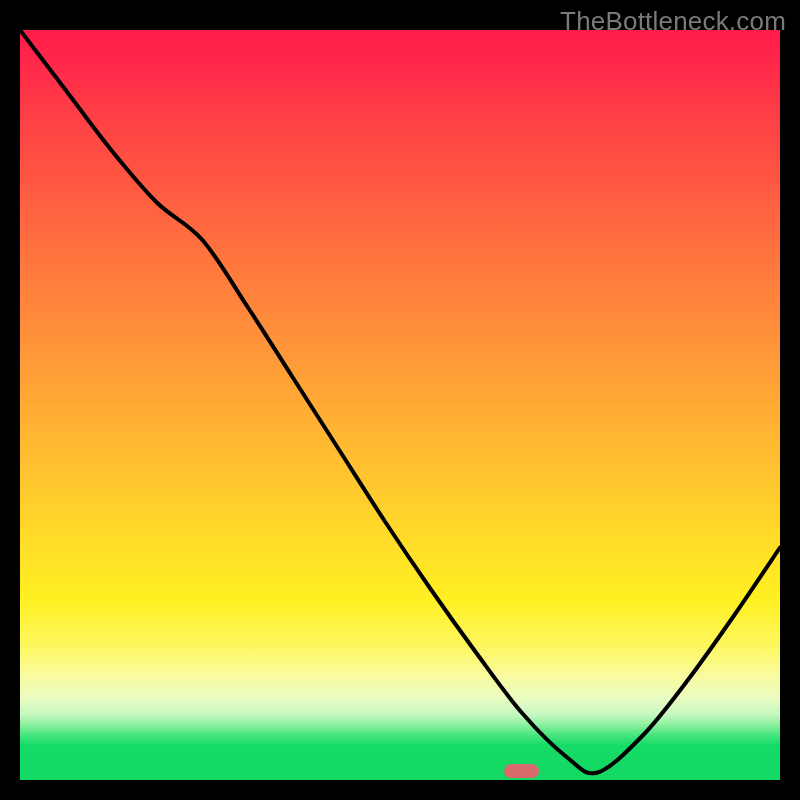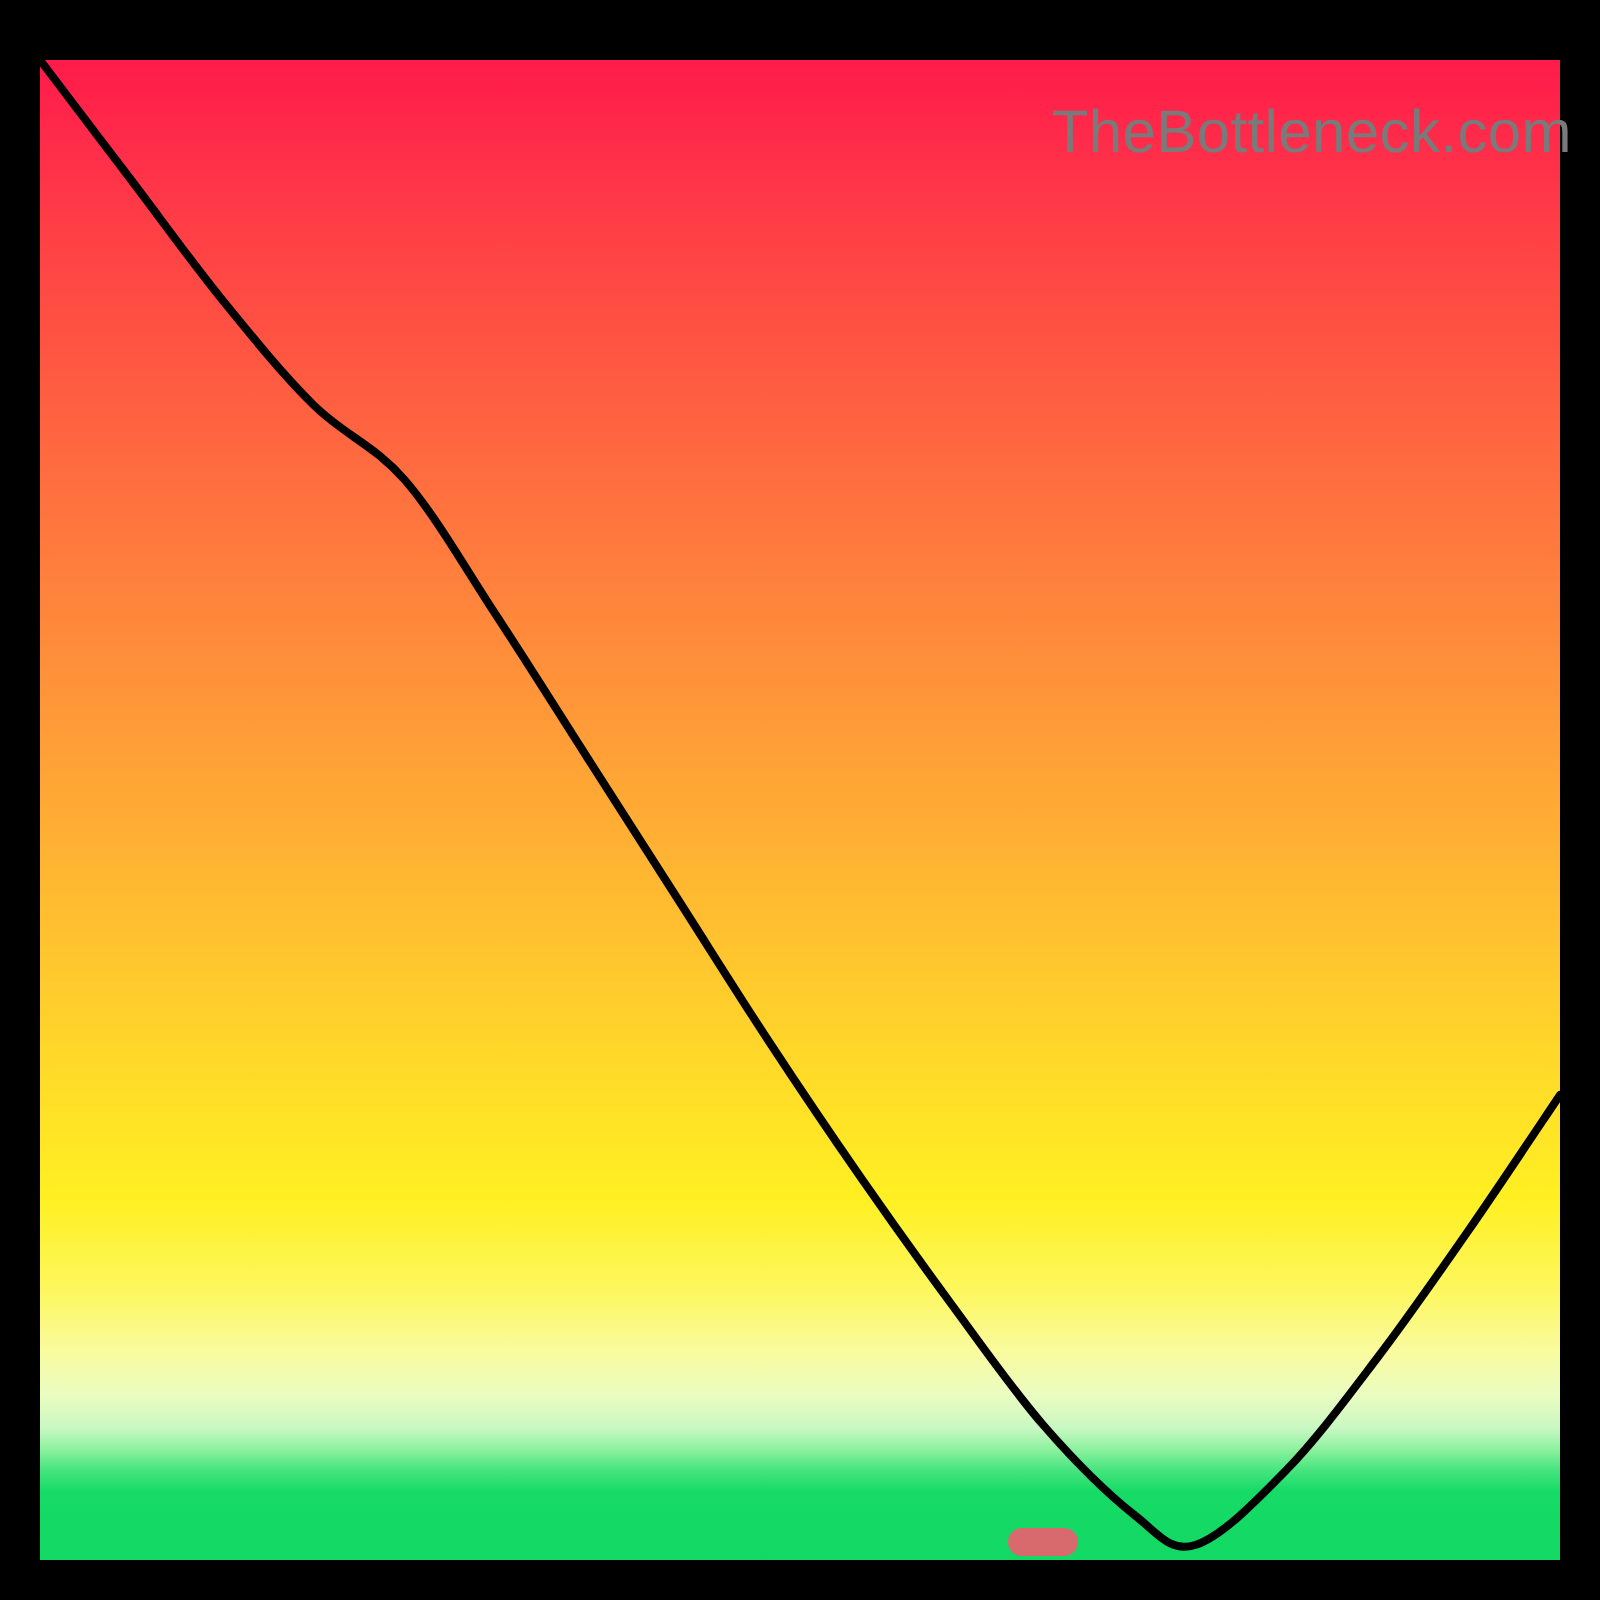--- a/index.html
+++ b/index.html
@@ -14,25 +14,24 @@
     width: 800px;
     height: 800px;
     background: #000;
     position: relative;
   }
   .watermark {
     position: absolute;
     top: 6px;
     right: 14px;
     font-family: Arial, Helvetica, sans-serif;
-    font-size: 30px;
+    font-size: 26px;
     color: #7a7a7a;
     letter-spacing: 0.2px;
     z-index: 3;
-    margin-top: 44px;
   }
   .plot {
     position: absolute;
     left: 20px;
     top: 30px;
     width: 760px;
     height: 750px;
     overflow: hidden;
     background: linear-gradient(
       to bottom,

